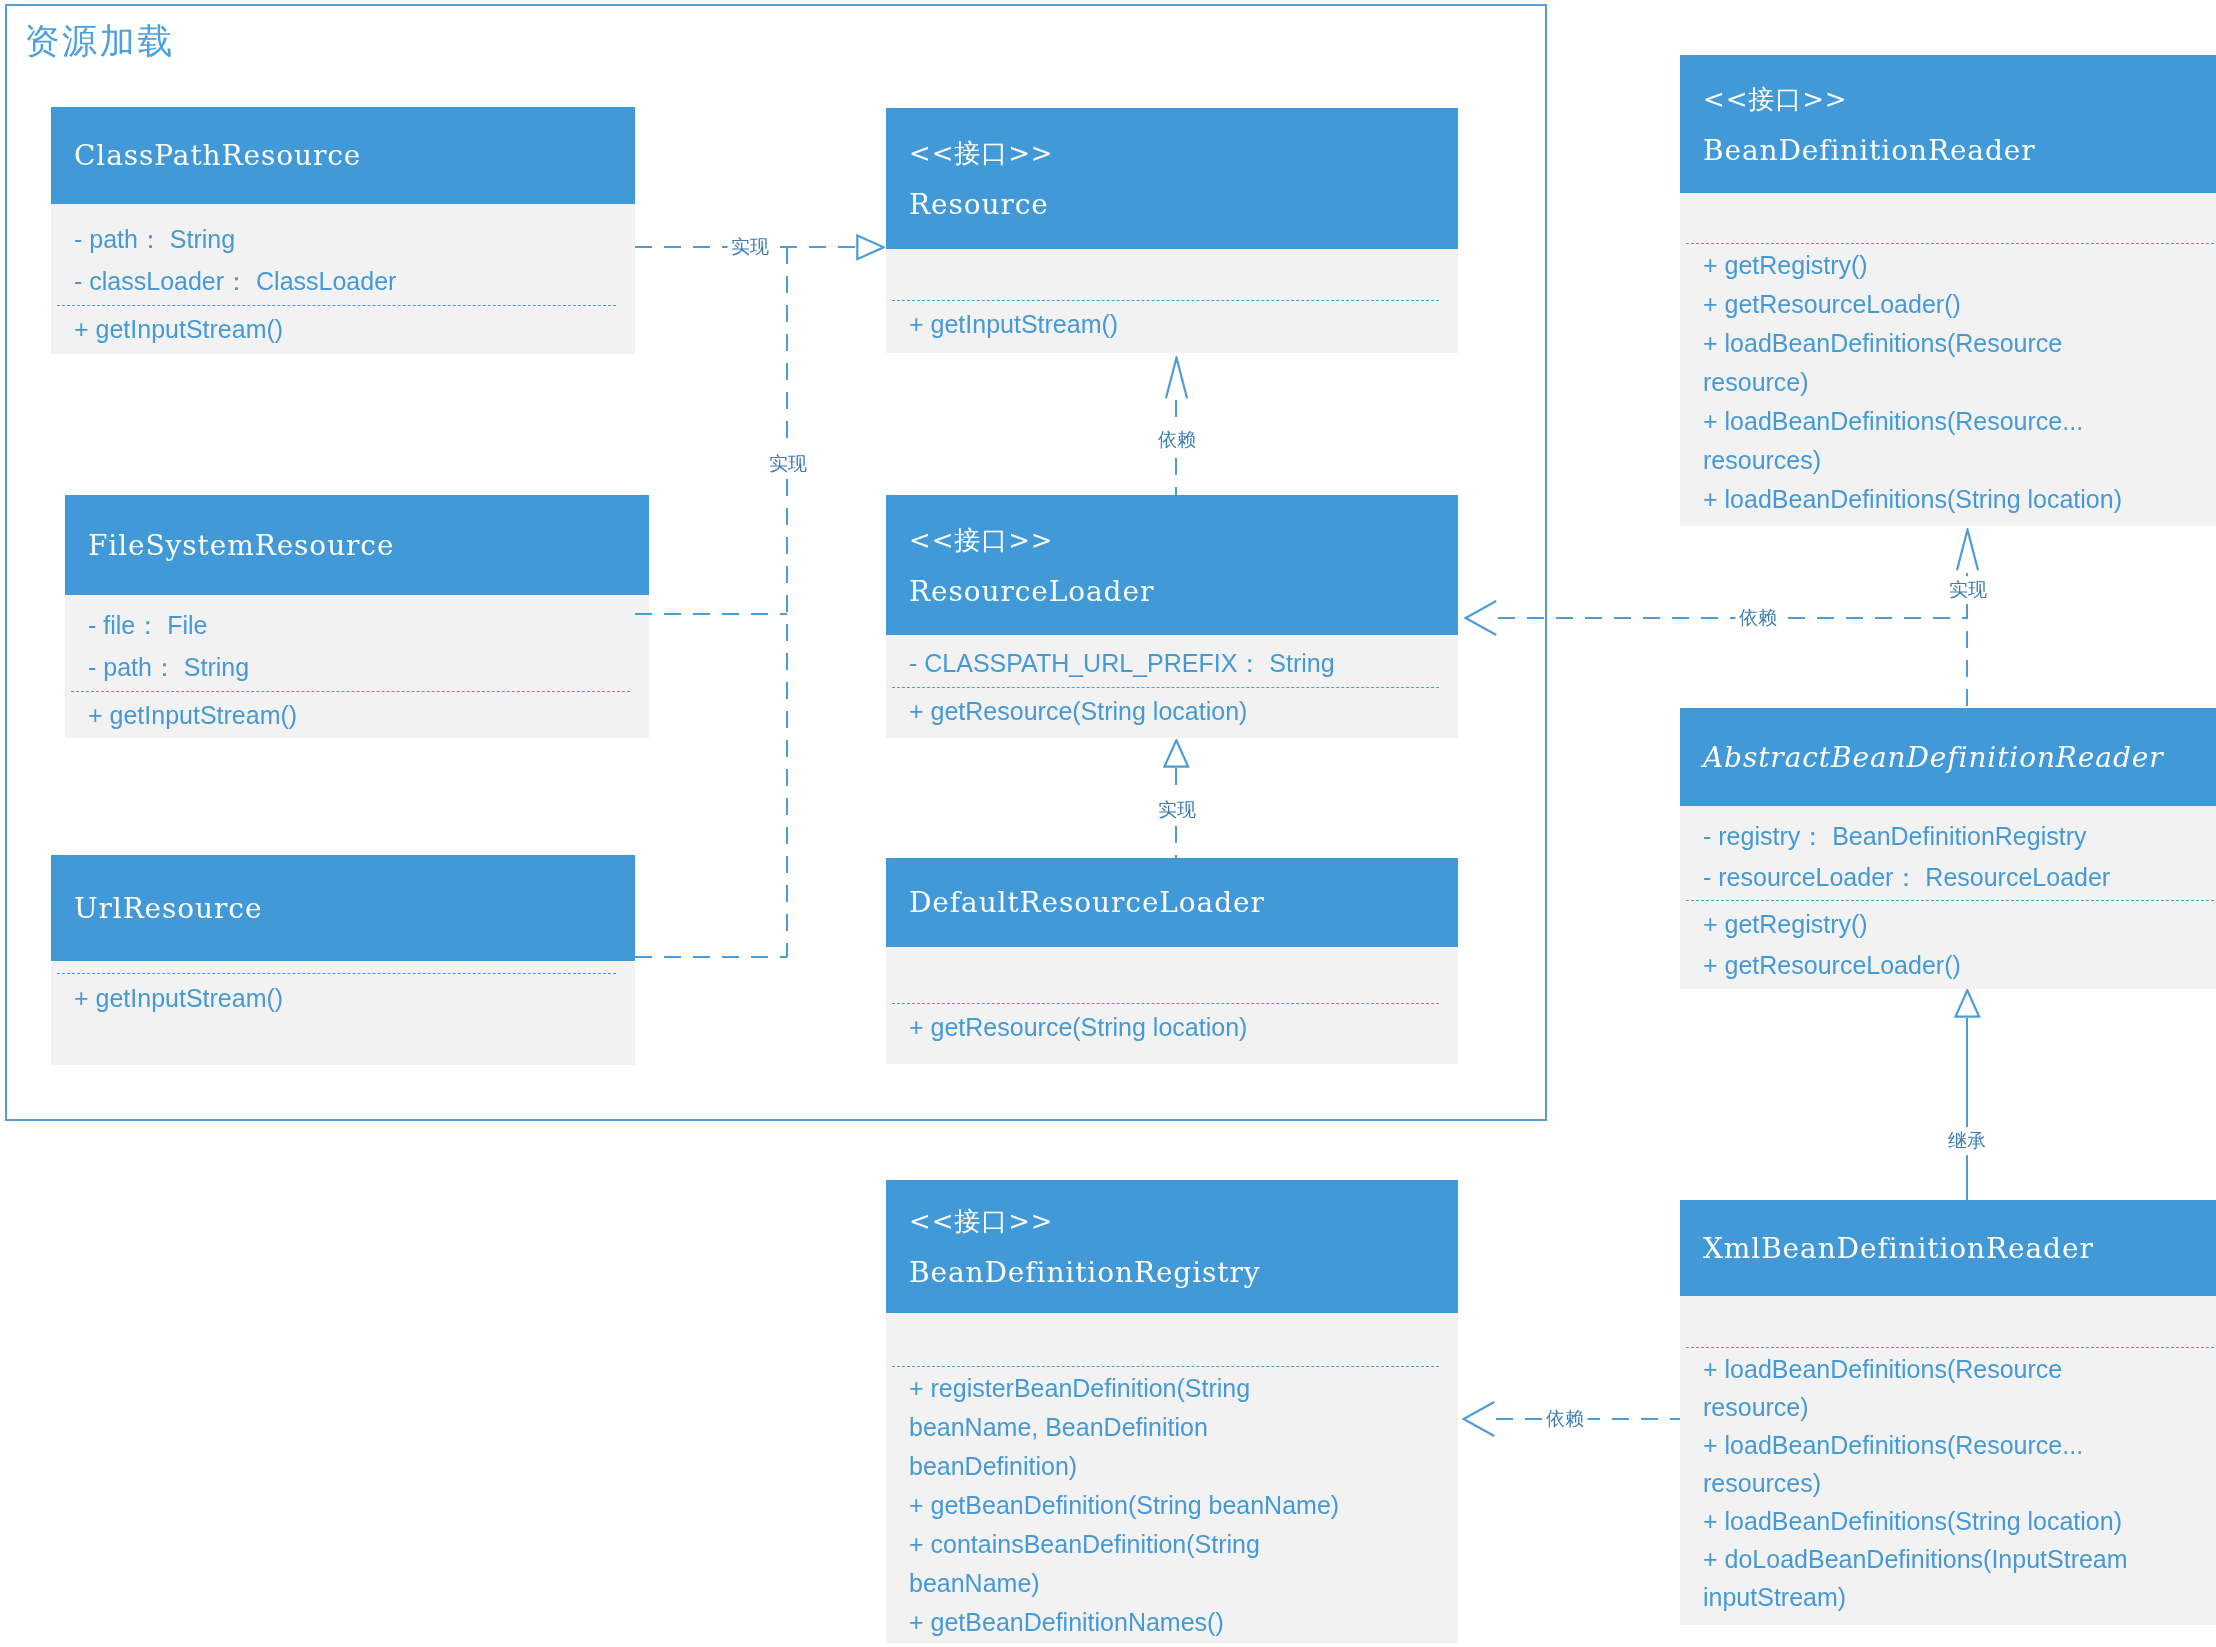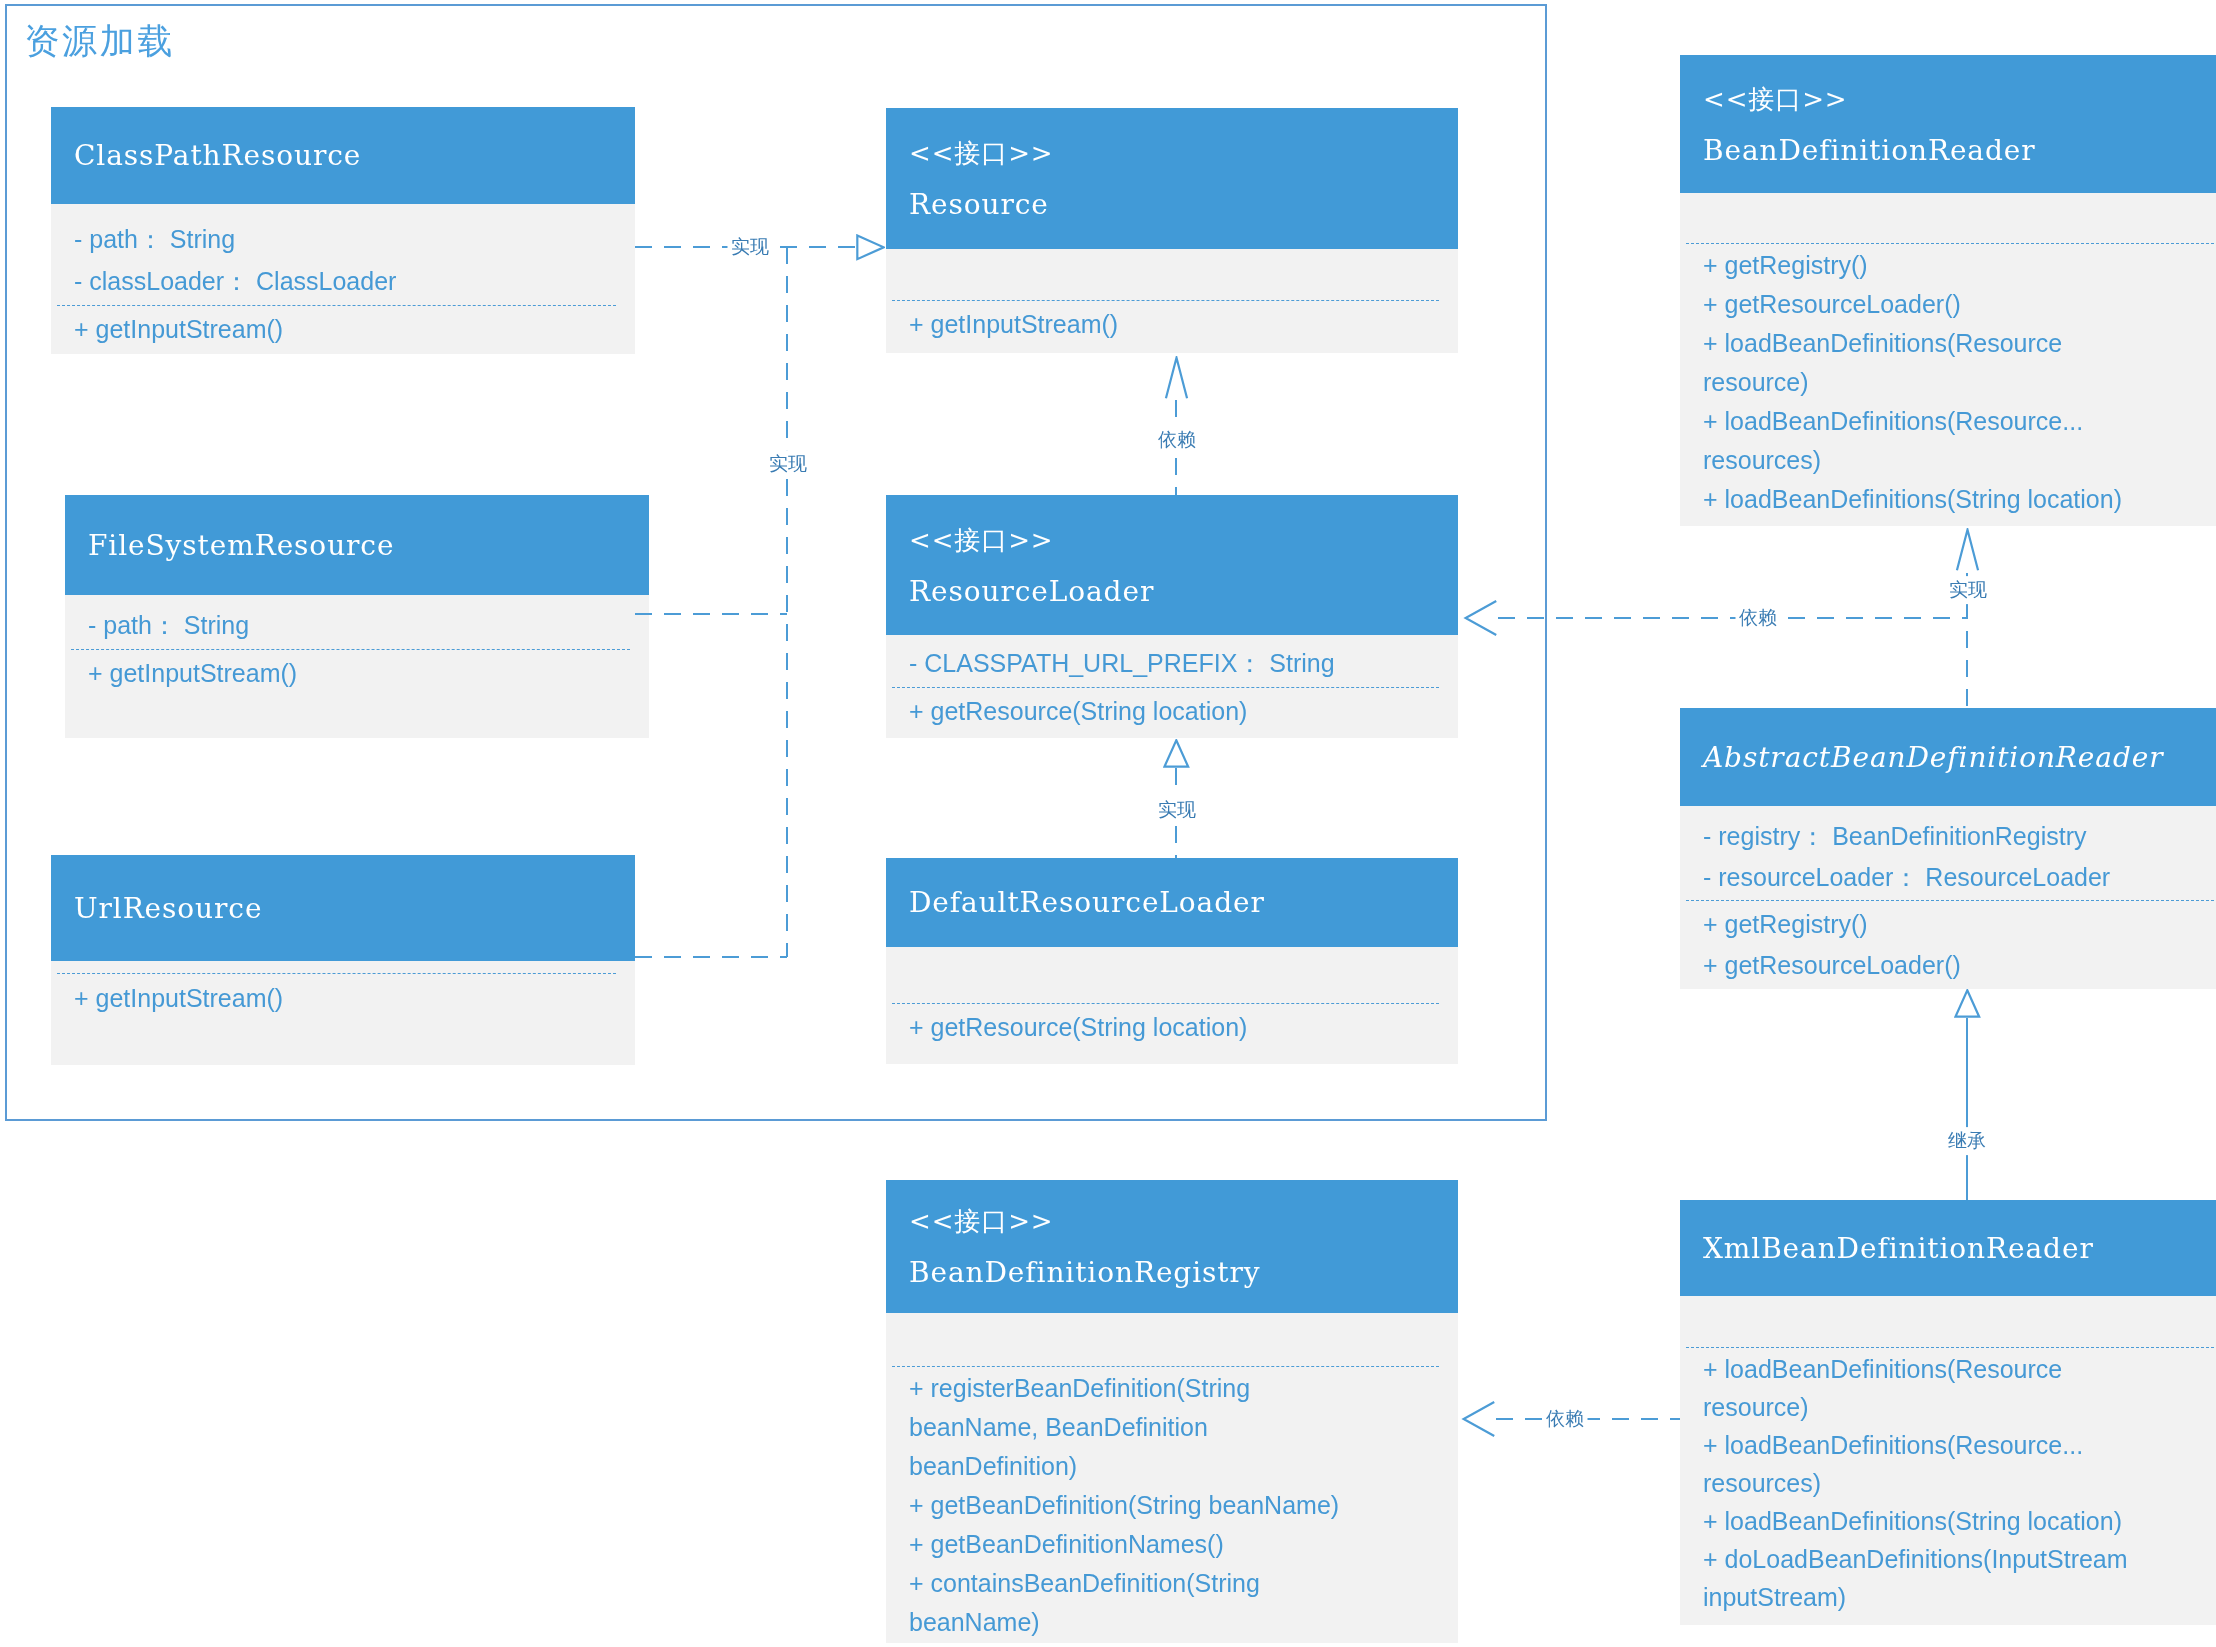--- a/index.html
+++ b/index.html
@@ -73,20 +73,21 @@
     <div class="divider"></div>
     <div class="row lh94">+ getInputStream()</div>
   </div>
 </div>
 
 <div class="uml" style="left:65px;top:495px;width:584px;height:243px;">
   <div class="hdr" style="height:100px;">
     <div class="cname">FileSystemResource</div>
   </div>
   <div class="body" style="padding-top:8.9px;">
+    <div class="row lh94">- file： File</div>
     <div class="row lh94">- path： String</div>
     <div class="divider"></div>
     <div class="row lh94">+ getInputStream()</div>
   </div>
 </div>
 
 <div class="uml" style="left:51px;top:855px;width:584px;height:210px;">
   <div class="hdr" style="height:106px;">
     <div class="cname">UrlResource</div>
   </div>
@@ -136,23 +137,23 @@
     <div class="stereo">&lt;&lt;接口&gt;&gt;</div>
     <div class="cname">BeanDefinitionRegistry</div>
   </div>
   <div class="body">
     <div style="height:50px;"></div>
     <div class="divider"></div>
     <div class="row lh87">+ registerBeanDefinition(String
 beanName, BeanDefinition
 beanDefinition)</div>
     <div class="row lh87">+ getBeanDefinition(String beanName)</div>
-    <div class="row lh87">+ getBeanDefinitionNames()</div>
     <div class="row lh87">+ containsBeanDefinition(String
 beanName)</div>
+    <div class="row lh87">+ getBeanDefinitionNames()</div>
   </div>
 </div>
 
 <div class="uml" style="left:1680px;top:55px;width:578px;height:471px;">
   <div class="hdr" style="height:138px;">
     <div class="stereo">&lt;&lt;接口&gt;&gt;</div>
     <div class="cname">BeanDefinitionReader</div>
   </div>
   <div class="body">
     <div style="height:47px;"></div>

